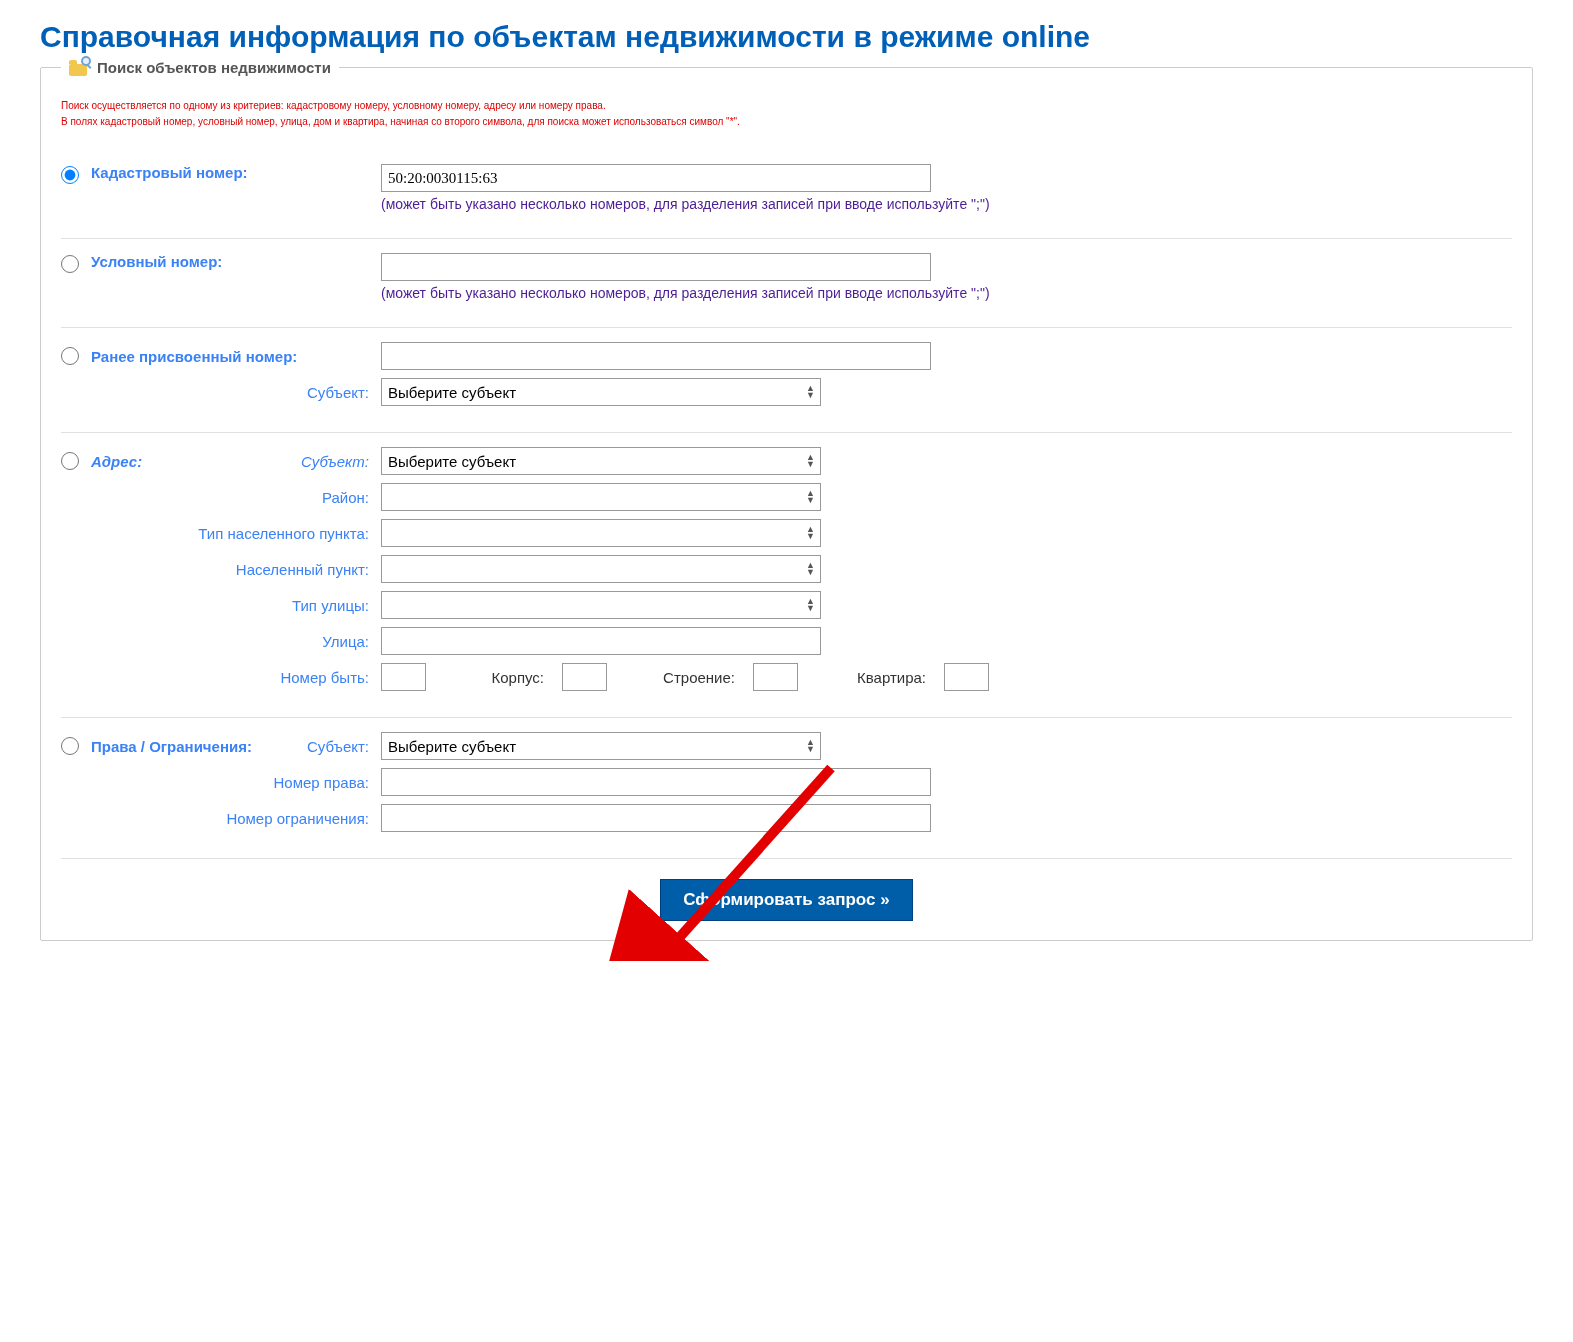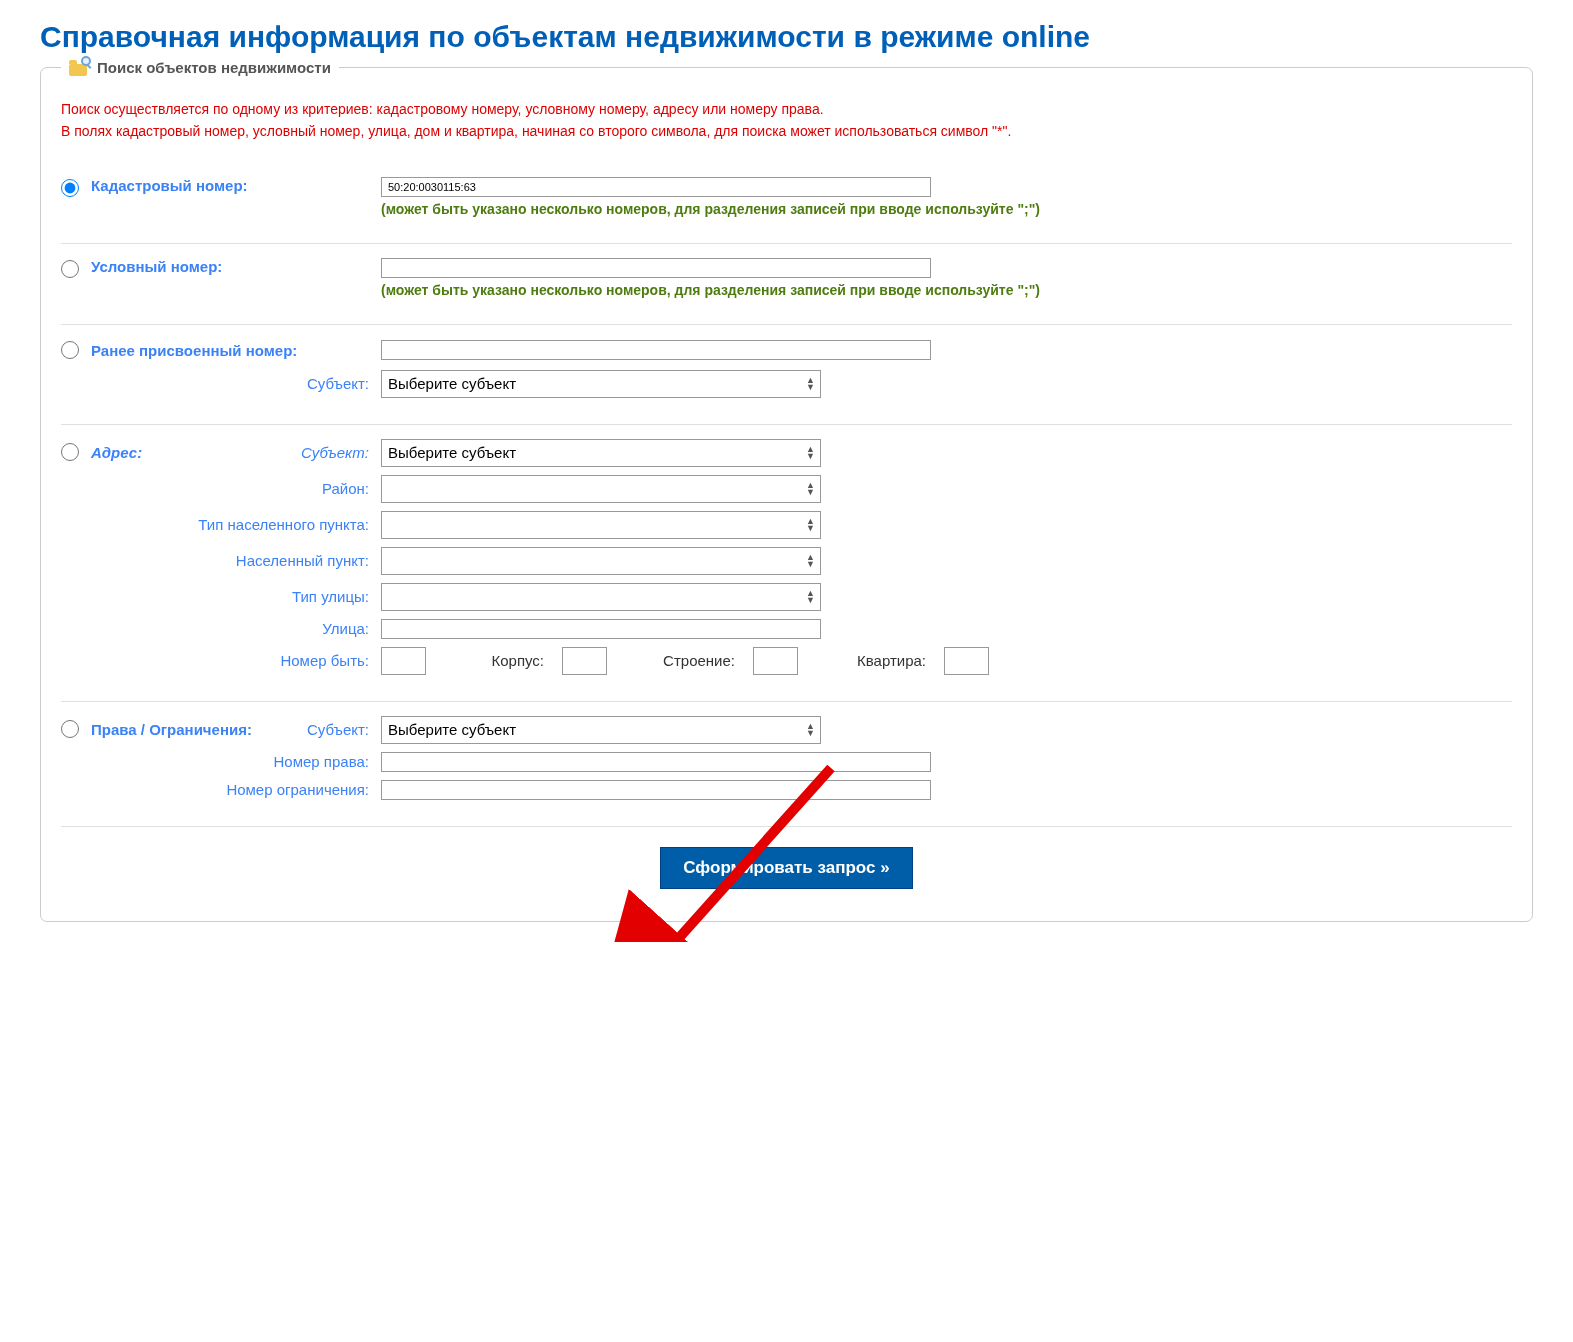--- a/index.html
+++ b/index.html
@@ -11,22 +11,22 @@
   color: #333;
 }
 .page-title {
   color: #0060b7;
   font-size: 30px;
   font-weight: bold;
   margin-bottom: 13px;
 }
 .fieldset {
   border: 1px solid #ccc;
-  border-radius: 7px;
-  padding: 0 20px 32px 20px;
+  border-radius: 2px;
+  padding: 0 20px 19px 20px;
   position: relative;
 }
 .legend {
   position: relative;
   top: -12px;
   background: #fff;
   display: inline-flex;
   align-items: center;
   gap: 6px;
   padding: 0 8px;
@@ -64,21 +64,21 @@
   width: 2px; height: 5px;
   background: #6fa5d6;
   bottom: -5px; right: -1px;
   transform: rotate(-45deg);
 }
 .info-block {
   margin: 5px 0 20px 0;
 }
 .info-text {
   color: #d00;
-  font-size: 14px;
+  font-size: 10px;
   line-height: 1.6;
 }
 .section {
   border-bottom: 1px solid #e0e0e0;
   padding: 14px 0 18px 0;
 }
 .section:last-of-type { border-bottom: none; }
 .row {
   display: flex;
   align-items: center;
@@ -104,24 +104,25 @@
   text-align: left;
 }
 .label-sub {
   font-weight: normal;
 }
 .input-col {
   flex: 0 0 auto;
 }
 .text-input {
   width: 550px;
-  height: 20px;
+  height: 28px;
   border: 1px solid #999;
   padding: 2px 6px;
-  font-size: 11px;
+  font-size: 15px;
+  font-family: Liberation Serif, serif;
 }
 .select-input {
   width: 440px;
   height: 28px;
   border: 1px solid #999;
   padding: 2px 6px;
   font-size: 15px;
   background: #fff;
   appearance: none;
   -webkit-appearance: none;
@@ -143,23 +144,22 @@
   position: absolute;
   right: 6px; top: 50%;
   transform: translateY(-50%);
   pointer-events: none;
   font-size: 9px;
   line-height: 7px;
   color: #555;
 }
 .hint {
   font-size: 14px;
-  color: #4d7c0f;
+  color: #4c1d95;
   margin-top: 4px;
-  font-weight: bold;
 }
 .small-input {
   width: 45px;
   height: 28px;
   border: 1px solid #999;
   padding: 2px 4px;
   font-size: 15px;
 }
 .submit-row {
   text-align: center;

